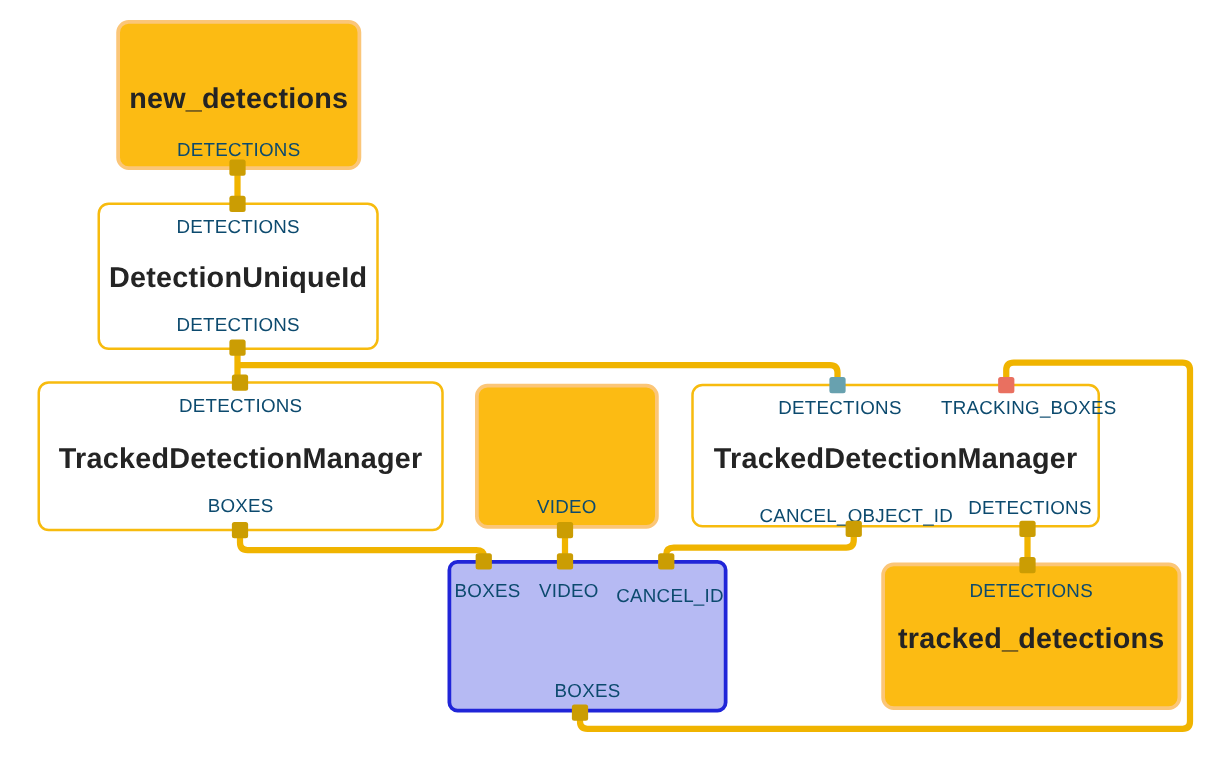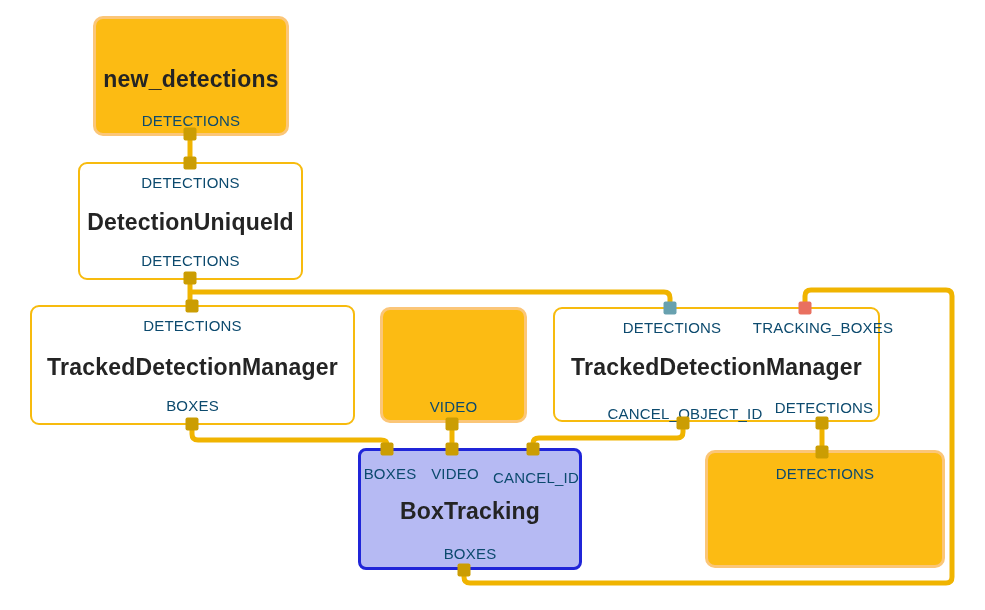--- a/index.html
+++ b/index.html
@@ -67,26 +67,26 @@
     <span class="plabel" style="left:268px;top:18px">TRACKING_BOXES</span>
     <div class="title" style="top:58px">TrackedDetectionManager</div>
     <span class="plabel" style="left:130px;top:104px">CANCEL_OBJECT_ID</span>
     <span class="plabel" style="left:269px;top:98px">DETECTIONS</span>
   </div>
 
   <div class="node blue" style="left:358px;top:448px;width:224px;height:122px">
     <span class="plabel" style="left:29px;top:22px">BOXES</span>
     <span class="plabel" style="left:94px;top:22px">VIDEO</span>
     <span class="plabel" style="left:175px;top:26px">CANCEL_ID</span>
-    <div class="title" style="top:60px">BoxTracking</div>
     <span class="plabel center" style="top:102px">BOXES</span>
   </div>
 
   <div class="node amber" style="left:705px;top:450px;width:240px;height:118px">
     <span class="plabel center" style="top:20px">DETECTIONS</span>
+    <div class="title" style="top:58px">tracked_detections</div>
   </div>
 
   <div id="port-layer">
       <div class="port" style="left: 190px; top: 134px; background: rgb(203, 157, 3);"></div>
       <div class="port" style="left: 190px; top: 163px; background: rgb(203, 157, 3);"></div>
       <div class="port" style="left: 190px; top: 278px; background: rgb(203, 157, 3);"></div>
       <div class="port" style="left: 192px; top: 306px; background: rgb(203, 157, 3);"></div>
       <div class="port" style="left: 192px; top: 424px; background: rgb(203, 157, 3);"></div>
       <div class="port" style="left: 452px; top: 424px; background: rgb(203, 157, 3);"></div>
       <div class="port" style="left: 670px; top: 308px; background: rgb(104, 161, 175);"></div>

